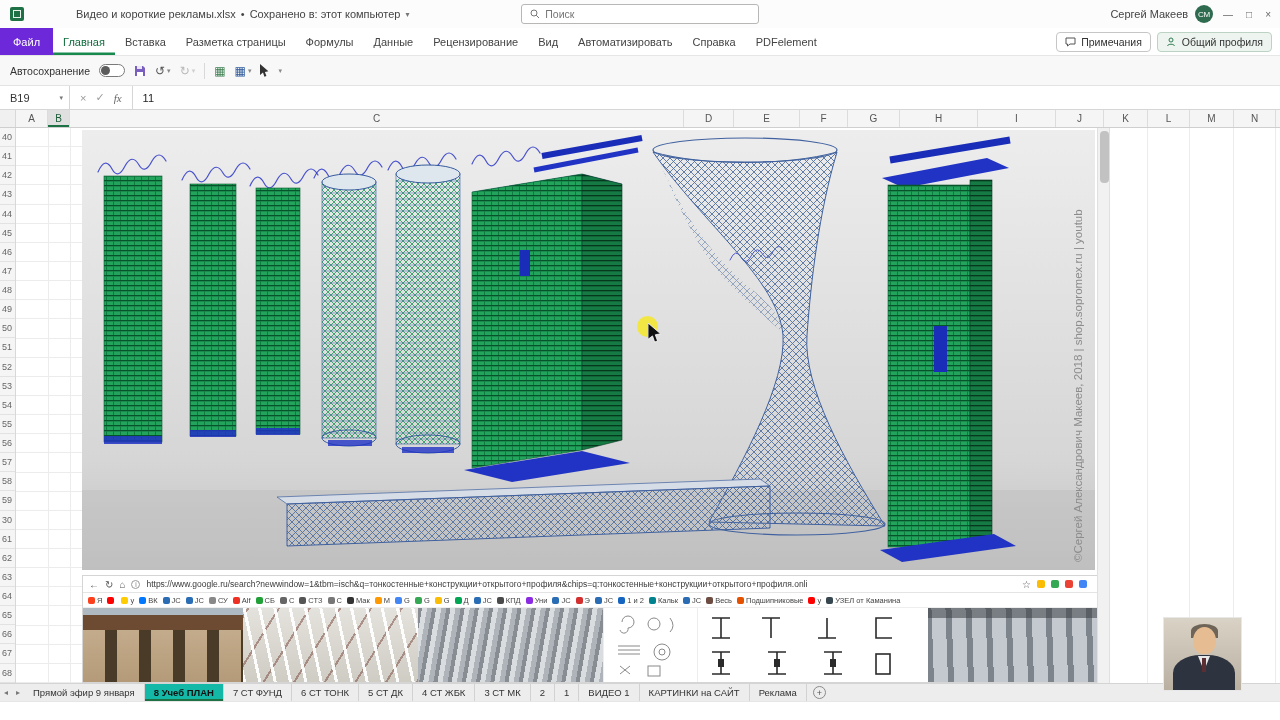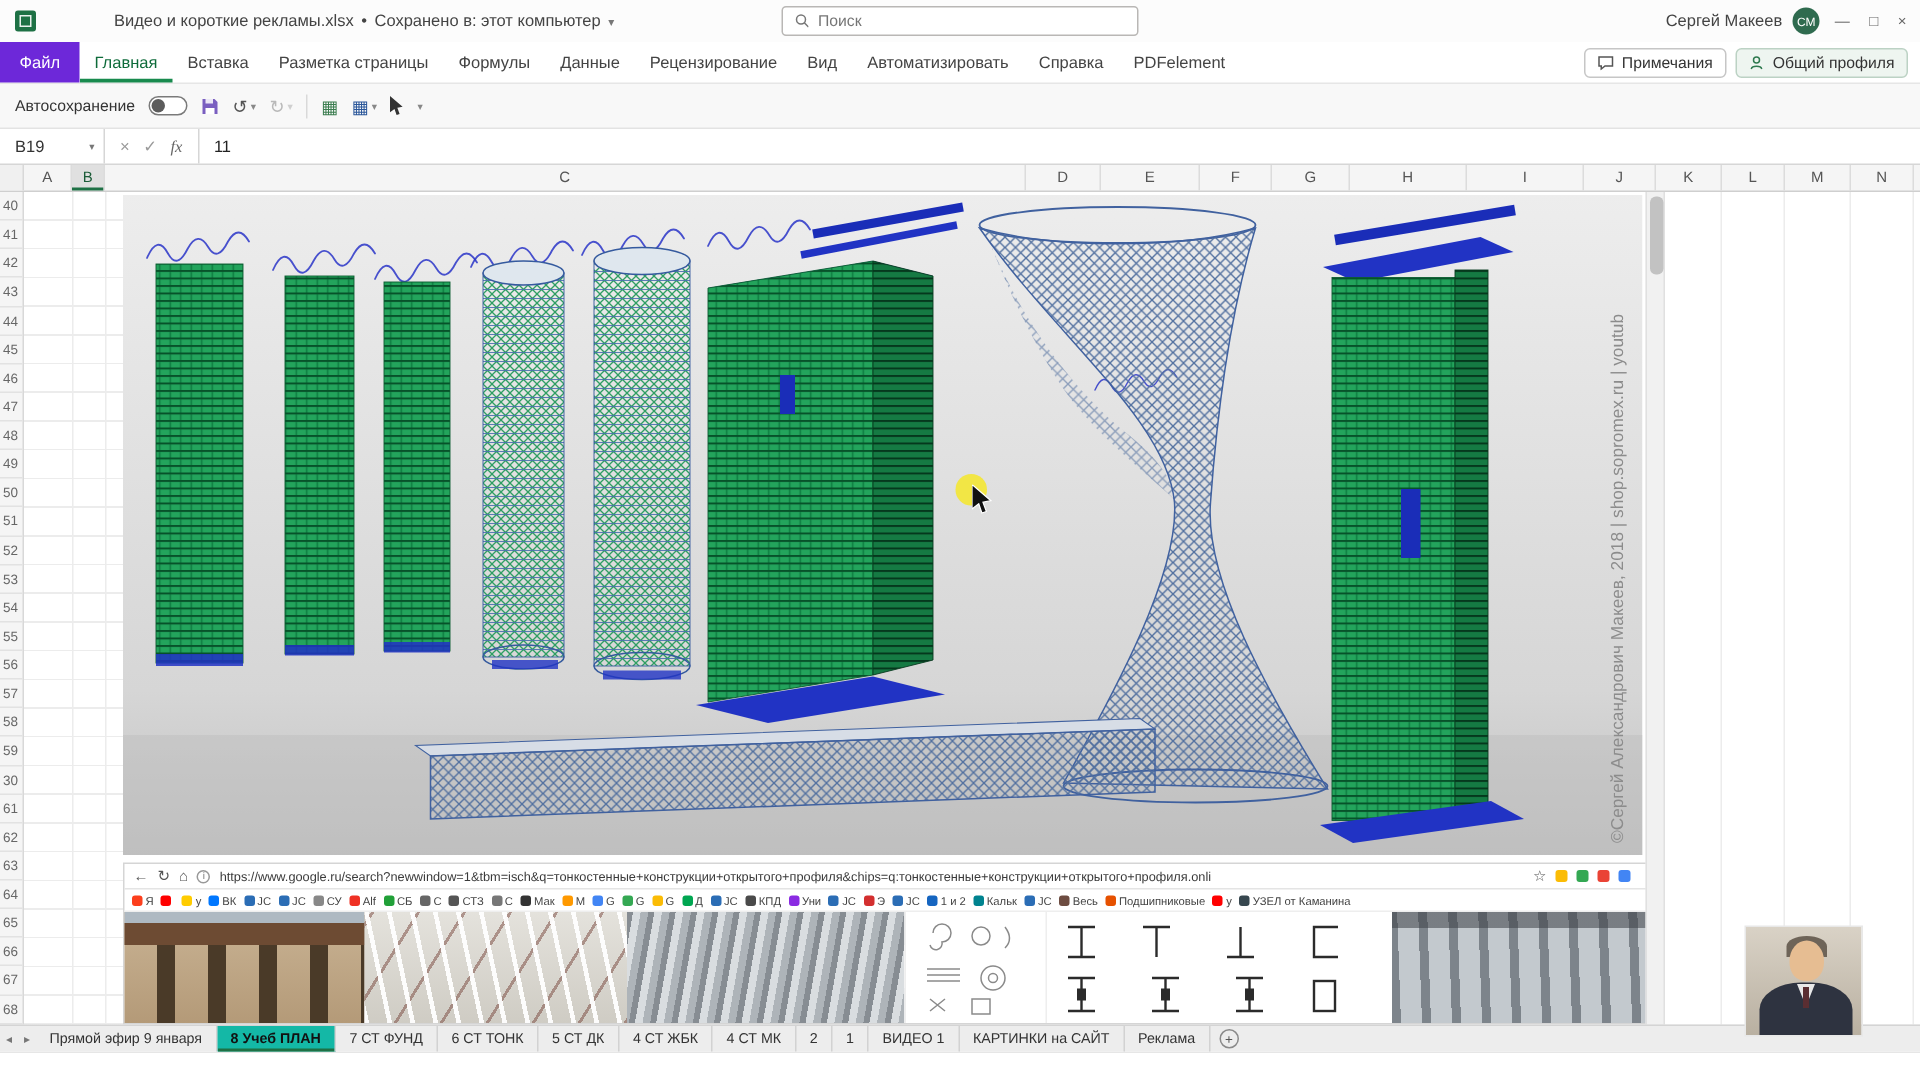--- a/index.html
+++ b/index.html
@@ -547,21 +547,21 @@
   <div class="sheetbar">
     <span class="snav">◂</span>
     <span class="snav">▸</span>
     <div class="stabs">
         <span class="stab">Прямой эфир 9 января</span>
         <span class="stab active">8 Учеб ПЛАН</span>
         <span class="stab">7 СТ ФУНД</span>
         <span class="stab">6 СТ ТОНК</span>
         <span class="stab">5 СТ ДК</span>
         <span class="stab">4 СТ ЖБК</span>
-        <span class="stab">4 СТ МК</span>
+        <span class="stab">3 СТ МК</span>
         <span class="stab">2</span>
         <span class="stab">1</span>
         <span class="stab">ВИДЕО 1</span>
         <span class="stab">КАРТИНКИ на САЙТ</span>
         <span class="stab">Реклама</span>
       </div>
     <span class="addtab">+</span>
   </div>
 
   <div class="statusbar"></div>

